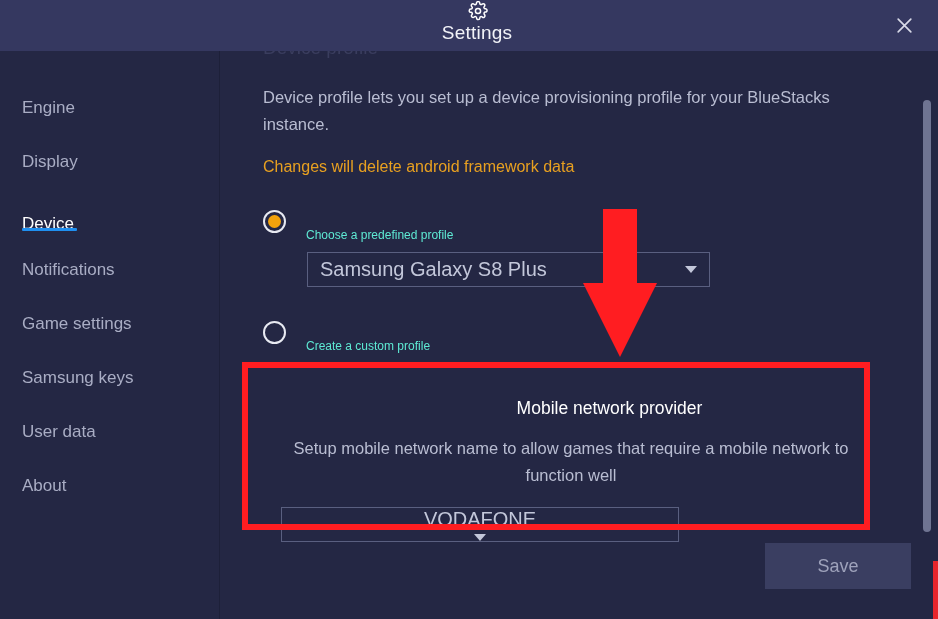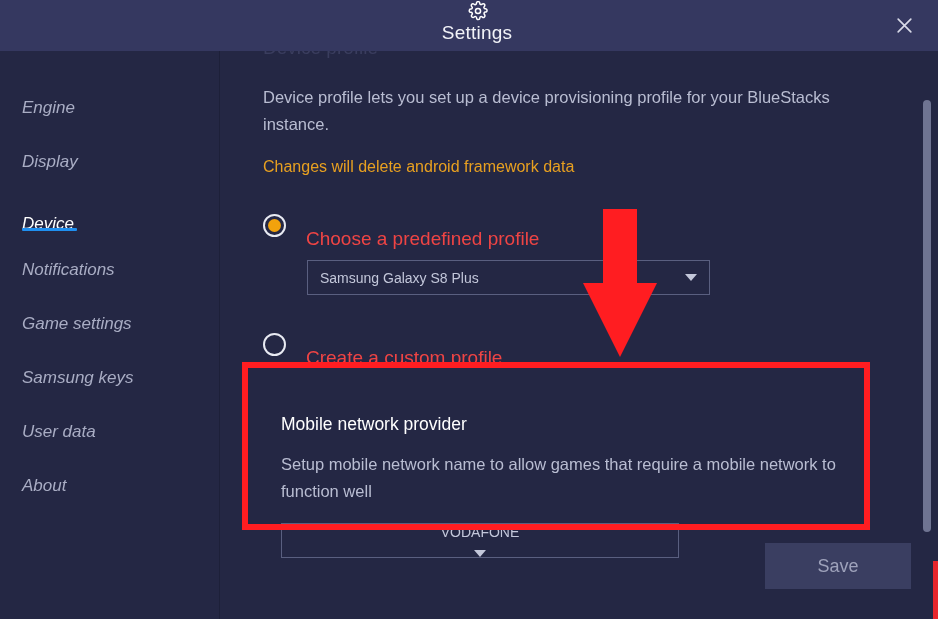--- a/index.html
+++ b/index.html
@@ -74,21 +74,20 @@
     width: 1px; height: 100%;
     background: #1d2039;
   }
   .nav-item {
     height: 54px;
     display: flex;
     align-items: center;
     padding-left: 22px;
     cursor: pointer;
     position: relative;
-    font-style: italic;
   }
   .nav-label {
     font-size: 17px;
     color: #a9adc4;
     white-space: nowrap;
   }
   .nav-item.active .nav-label {
     color: #ffffff;
     font-weight: normal;
     margin-top: 16px;
@@ -163,38 +162,38 @@
   .radio.checked::after {
     content: "";
     position: absolute;
     top: 3px; left: 3px;
     width: 13px; height: 13px;
     border-radius: 50%;
     background: #f2a20c;
   }
   .radio-label {
     margin-left: 20px;
-    font-size: 19px;
-    color: #ef4444;
+    font-size: 12px;
+    color: #5eead4;
     margin-top: 28px;
   }
 
   
   .select-box {
     height: 35px;
     border: 1px solid #5a5f80;
     background: #242744;
     display: flex;
     align-items: center;
     padding: 0 12px;
     cursor: pointer;
     position: relative;
   }
   .select-value {
-    font-size: 14px;
+    font-size: 20px;
     color: #c3c7da;
     flex: 1 1 auto;
     white-space: nowrap;
     overflow: hidden;
   }
   .caret {
     width: 0; height: 0;
     border-left: 6px solid transparent;
     border-right: 6px solid transparent;
     border-top: 7px solid #c3c7da;
@@ -215,20 +214,21 @@
     width: 628px;
     height: 168px;
     border: 6px solid #ff1d21;
     z-index: 25;
     pointer-events: none;
   }
 
   .mobile-section {
     margin-top: 45px;
     padding-left: 18px;
+    text-align: center;
   }
   .mobile-title {
     font-size: 17.5px;
     color: #ffffff;
   }
   .mobile-desc {
     font-size: 16.5px;
     line-height: 27px;
     color: #b9bdd2;
     max-width: 580px;

